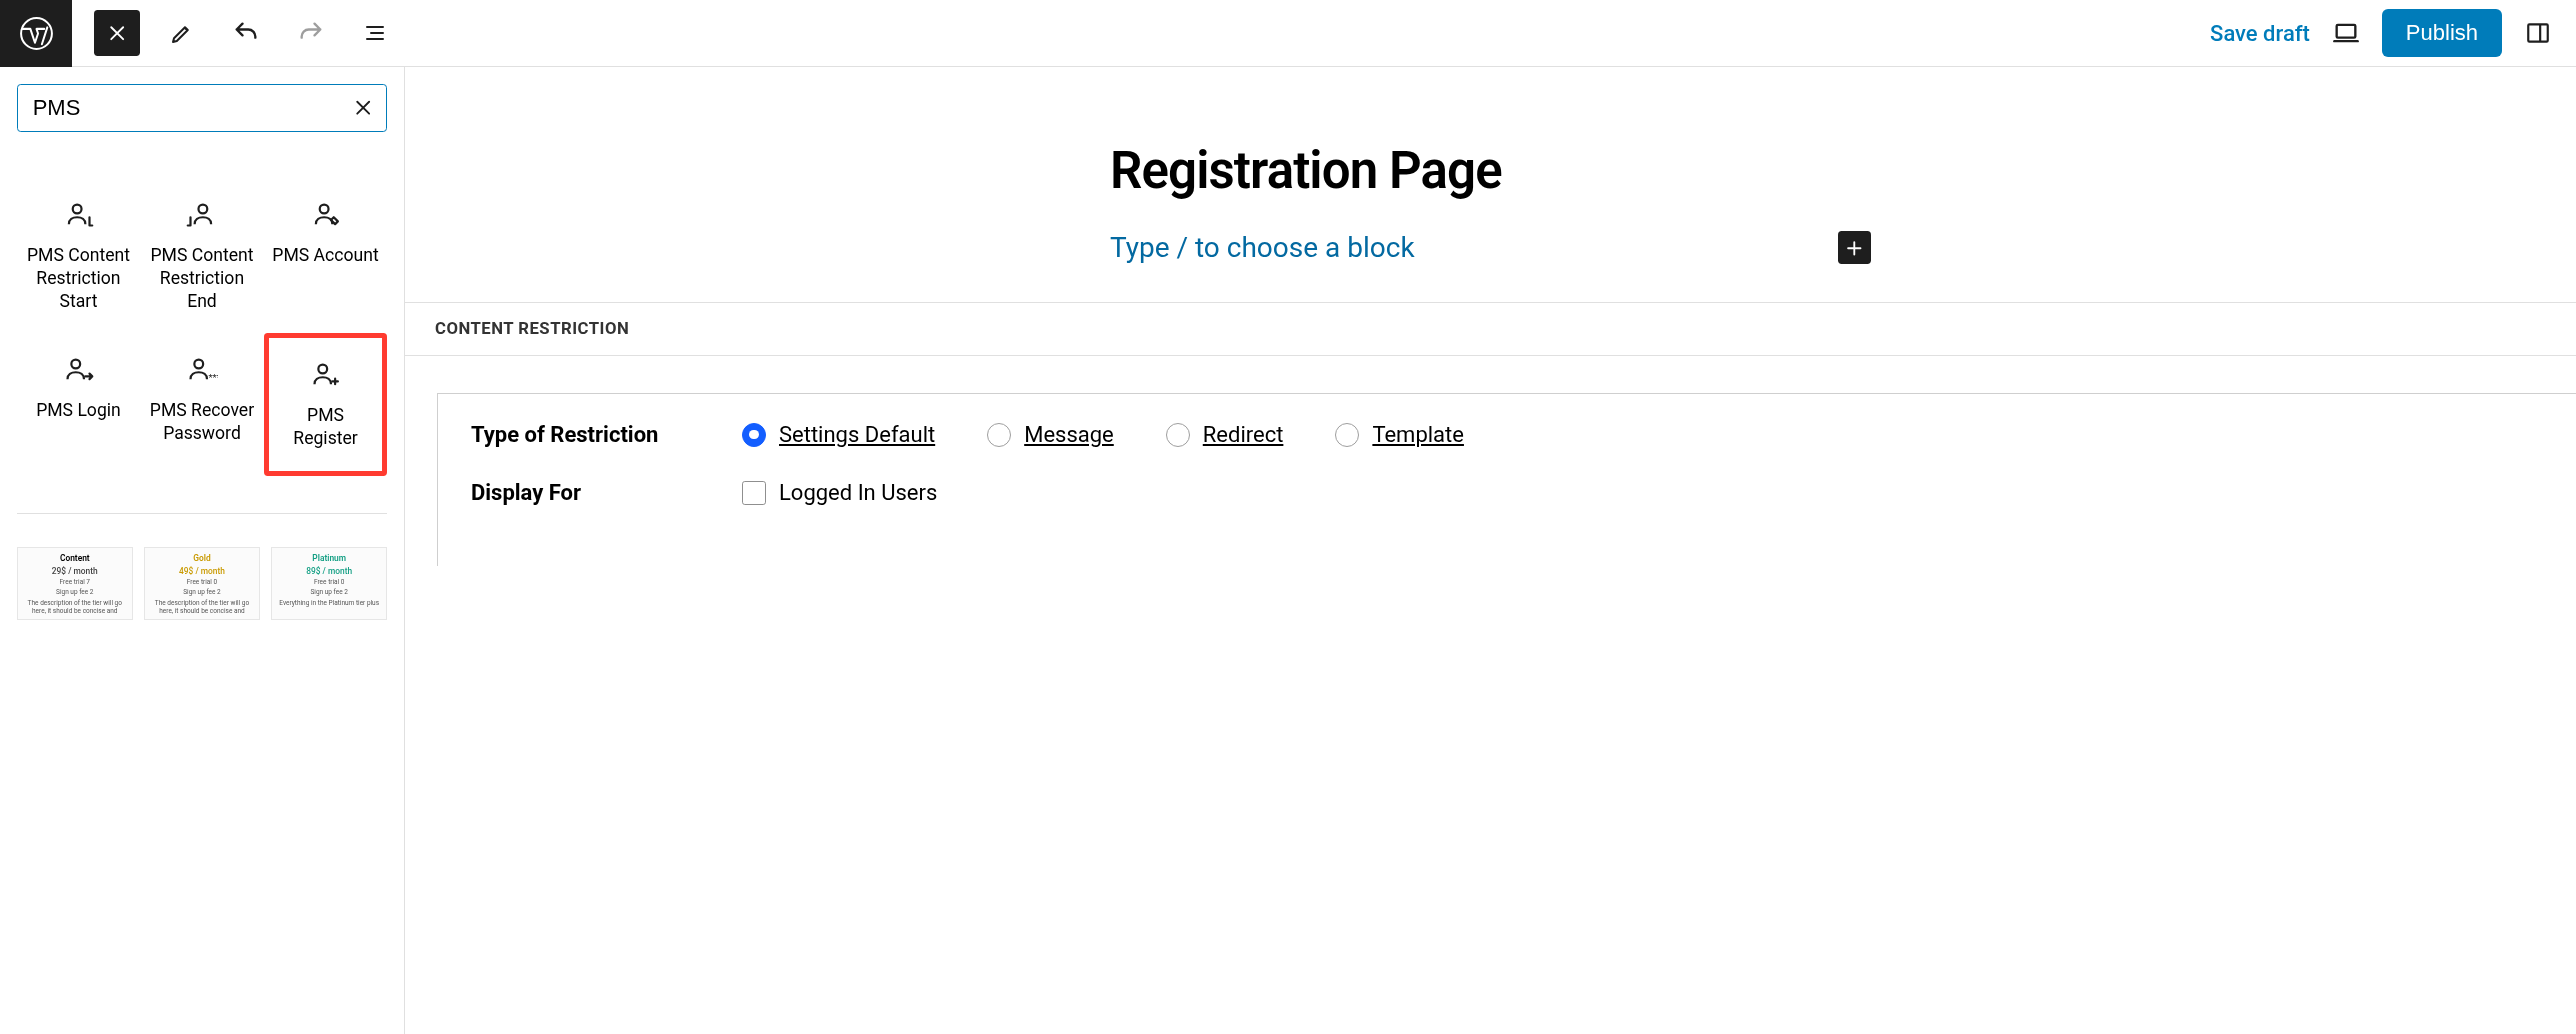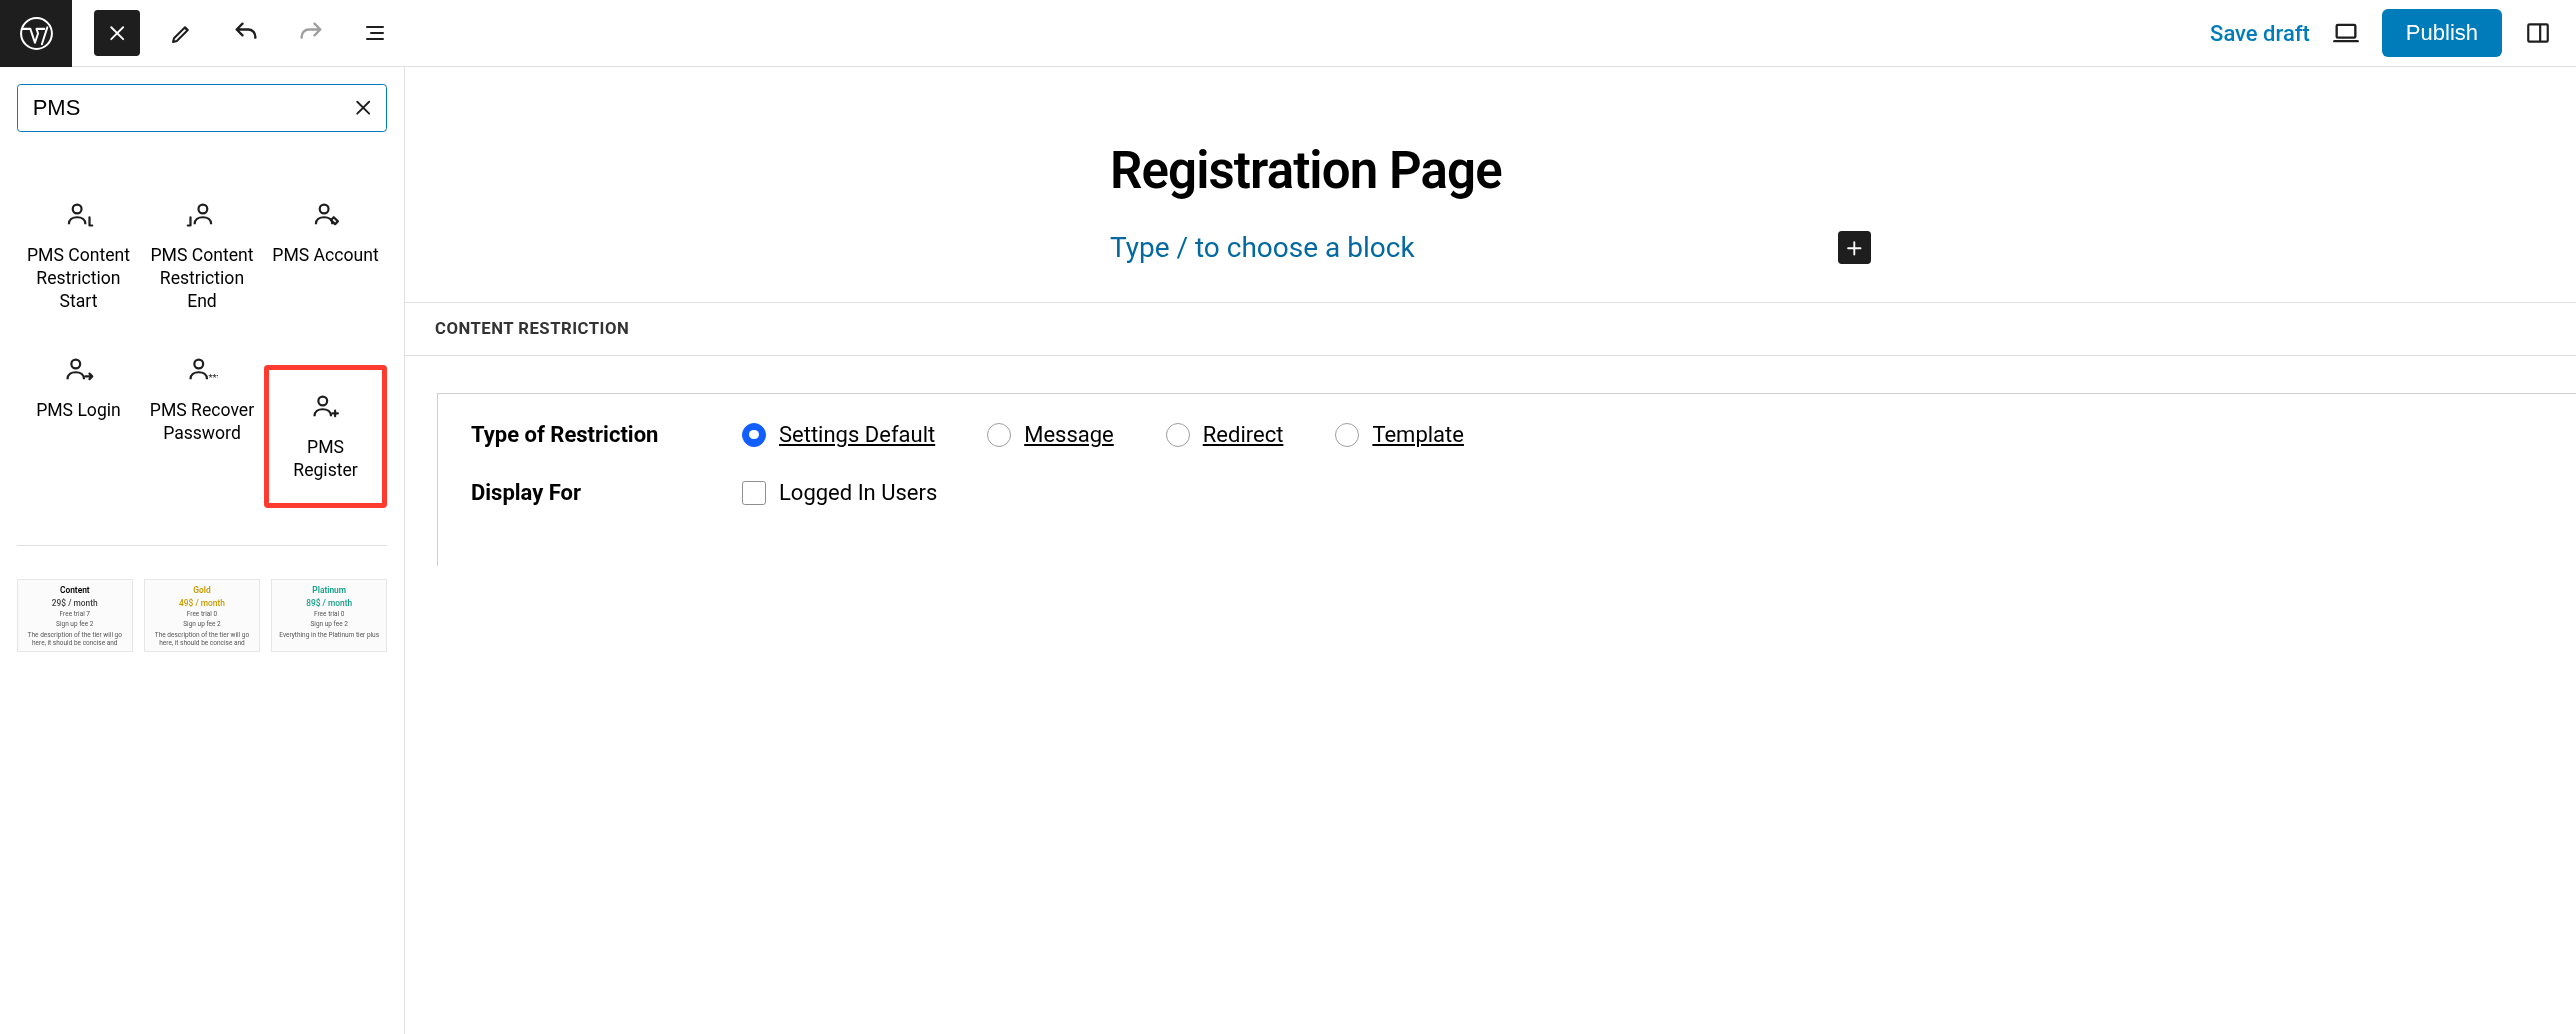--- a/index.html
+++ b/index.html
@@ -29,21 +29,21 @@
   
   .search-wrap { position: relative; }
   .search-input { width: 100%; height: 48px; border: 1.9px solid #007cba; border-radius: 3.7px; padding: 0 45px 0 15px; font-size: 22px; outline: none; }
   .search-clear { position: absolute; right: 7.4px; top: 50%; transform: translateY(-50%); width: 33px; height: 33px; display: flex; align-items: center; justify-content: center; cursor: pointer; }
 
   
   .block-grid { display: grid; grid-template-columns: repeat(3, 1fr); gap: 0; margin-top: 46px; justify-items: center; }
   .block-item { width: 123px; padding: 13px 3.7px 20.4px 3.7px; text-align: center; cursor: pointer; border-radius: 3.7px; display: flex; flex-direction: column; align-items: center; }
   .block-item .blk-icon { width: 33px; height: 33px; margin: 7.4px auto 13px auto; display: flex; align-items: center; justify-content: center; }
   .block-item .blk-label { font-size: 17.6px; line-height: 1.3; }
-  .block-item.highlight { border: 5.6px solid #ff3b30; margin-top: 32px; }
+  .block-item.highlight { border: 5.6px solid #ff3b30; }
 
   
   .sidebar-preview { margin-top: 37px; border-top: 0.9px solid #e0e0e0; padding-top: 33px; display: flex; gap: 11px; }
   .tier { flex: 1; border: 0.9px solid #e6e6e6; background: #fbfbfb; padding: 5.6px 3.7px 3.7px 3.7px; font-size: 8.4px; text-align: center; line-height: 1.2; }
   .tier .tname { font-weight: 600; margin-bottom: 2.8px; }
   .tier .tprice { margin-bottom: 2.8px; font-weight: 500; }
   .tier .tline { font-size: 6.5px; color: #555; margin-top: 2.8px; }
   .tier.silver .tprice { color: #444; }
   .tier.gold .tname { color: #c99a00; }
   .tier.gold .tprice { color: #c99a00; }

